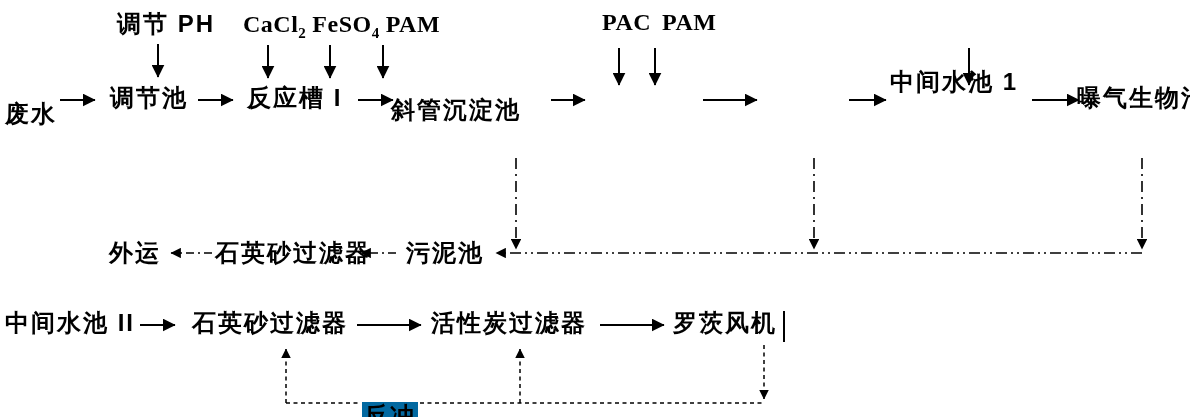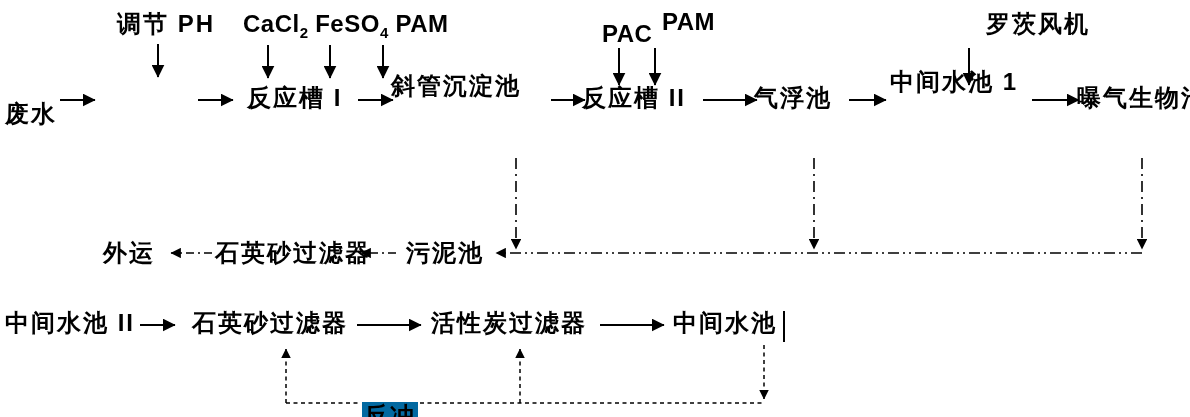--- a/index.html
+++ b/index.html
@@ -5,53 +5,51 @@
   html,body{margin:0;padding:0;background:#ffffff;}
   #canvas{
     position:relative;width:1190px;height:417px;background:#ffffff;
     font-family:"Liberation Sans",sans-serif;font-weight:700;color:#000;
     overflow:hidden;
   }
   .node{
     position:absolute;font-size:24px;line-height:28px;letter-spacing:2px;
     white-space:nowrap;z-index:1;
   }
-  .latin{letter-spacing:0.5px;}
+  .latin{letter-spacing:0.5px;font-family:Liberation Serif, serif;}
   .node sub{font-size:15px;letter-spacing:0;}
   .backwash-label{background:#0369a1;padding:0 2px;z-index:2;margin-top:16px;}
   .caret{position:absolute;width:2px;height:31px;background:#000;z-index:2;}
   svg.layer{position:absolute;left:0;top:0;z-index:3;pointer-events:none;}
 </style>
 </head>
 <body>
 
 <div id="canvas">
 
   <div class="node" style="left:117px;top:10px">调节 PH</div>
   <div class="node latin" style="left:243px;top:10px"><span>CaCl</span><sub>2</sub><span> FeSO</span><sub>4</sub><span> PAM</span></div>
-  <div class="node latin" style="left:602px;top:20px">PAC</div>
+  <div class="node latin" style="left:602px;top:8px">PAC</div>
   <div class="node latin" style="left:662px;top:8px">PAM</div>
-  <div class="node" style="left:986px;top:10px">罗茨风机</div>
 
   <div class="node" style="left:5px;top:100px">废水</div>
+  <div class="node" style="left:110px;top:84px">调节池</div>
   <div class="node" style="left:247px;top:84px">反应槽 I</div>
-  <div class="node" style="left:391px;top:72px">斜管沉淀池</div>
-  <div class="node" style="left:582px;top:84px">反应槽 II</div>
-  <div class="node" style="left:754px;top:84px">气浮池</div>
+  <div class="node" style="left:391px;top:96px">斜管沉淀池</div>
   <div class="node" style="left:890px;top:68px">中间水池 1</div>
   <div class="node" style="left:1077px;top:84px">曝气生物池</div>
 
-  <div class="node" style="left:103px;top:239px">外运</div>
+  <div class="node" style="left:109px;top:239px">外运</div>
   <div class="node" style="left:215px;top:239px">石英砂过滤器</div>
   <div class="node" style="left:406px;top:239px">污泥池</div>
 
   <div class="node" style="left:192px;top:309px">石英砂过滤器</div>
   <div class="node" style="left:5px;top:309px">中间水池 II</div>
   <div class="node" style="left:431px;top:309px">活性炭过滤器</div>
-  <div class="node" style="left:673px;top:309px">中间水池</div>
+  <div class="node" style="left:673px;top:309px">罗茨风机</div>
   <div class="caret" style="left:783px;top:311px"></div>
 
   <div class="node backwash-label" style="left:362px;top:386px">反冲</div>
 
   <svg class="layer" width="1190" height="417" viewBox="0 0 1190 417">
     <defs>
       <marker id="ah" viewBox="0 0 10 10" refX="9.5" refY="5" markerWidth="6.5" markerHeight="6.5" orient="auto">
         <path d="M0 0 L10 5 L0 10 z" fill="#000"></path>
       </marker>
     </defs>

